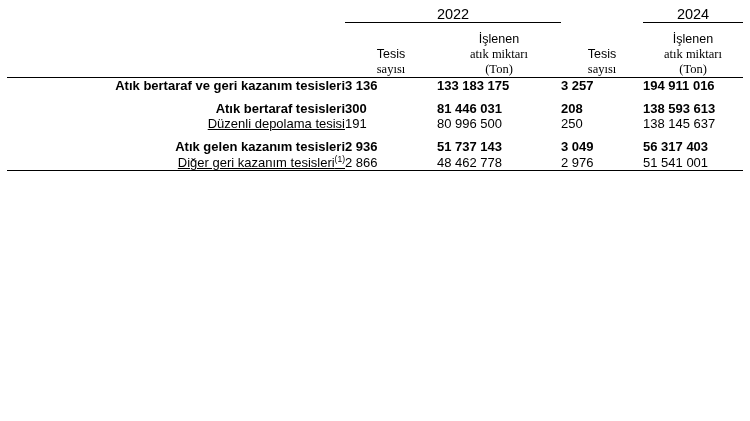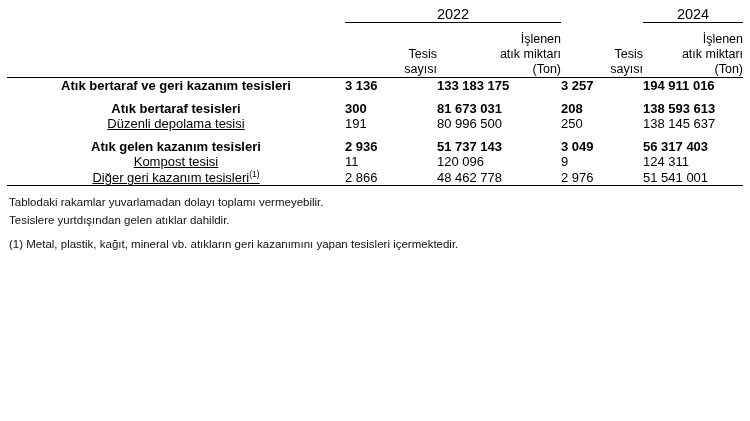--- a/index.html
+++ b/index.html
@@ -42,36 +42,36 @@
   .yeargrp {
     text-align: center;
     font-size: 14.5px;
     padding-bottom: 3px;
     border-bottom: 1px solid #000;
   }
   .yeargap { border-bottom: none; }
   .hdr-spacer td { height: 9px; }
 
   .colhdr {
-    text-align: right;
+    text-align: center;
     font-size: 12.5px;
     line-height: 15px;
     padding: 7px 3px 4px 3px;
   }
-  .colhdr .l2 { display: block; }
+  .colhdr .l2 { display: block; font-family: Liberation Serif, serif; }
   .rule-strong td {
     border-bottom: 1.6px solid #000;
     height: 0;
     font-size: 0;
     line-height: 0;
   }
 
   td.label {
     font-size: 13px;
-    text-align: center;
+    text-align: right;
     padding: 5px 0 5px 1px;
     white-space: nowrap;
   }
   td.num {
     font-size: 13px;
     padding: 5px 3px 5px 3px;
     white-space: nowrap;
   }
   tr.bold td { font-weight: bold; }
   td.indent1 { padding-left: 14px; }
@@ -155,21 +155,21 @@
         <td class="num">194 911 016</td>
       </tr>
 
       <tr class="gap">
           <td colspan="5"></td>
         </tr>
 
       <tr class="bold">
         <td class="label indent1">Atık bertaraf tesisleri</td>
         <td class="num">300</td>
-        <td class="num">81 673 031</td>
+        <td class="num">81 446 031</td>
         <td class="num">208</td>
         <td class="num">138 593 613</td>
       </tr>
 
       <tr>
         <td class="label indent2">Düzenli depolama tesisi</td>
         <td class="num">191</td>
         <td class="num">80 996 500</td>
         <td class="num">250</td>
         <td class="num">138 145 637</td>
@@ -181,43 +181,30 @@
         </tr>
 
       <tr class="bold">
         <td class="label indent1">Atık gelen kazanım tesisleri</td>
         <td class="num">2 936</td>
         <td class="num">51 737 143</td>
         <td class="num">3 049</td>
         <td class="num">56 317 403</td>
       </tr>
 
-      <tr>
-        <td class="label indent2">Kompost tesisi</td>
-        <td class="num">11</td>
-        <td class="num">120 096</td>
-        <td class="num">9</td>
-        <td class="num">124 311</td>
-      </tr>
 
 
       <tr>
         <td class="label indent2"><span>Diğer geri kazanım tesisleri</span><sup class="fn">(1)</sup></td>
         <td class="num">2 866</td>
         <td class="num">48 462 778</td>
         <td class="num">2 976</td>
         <td class="num">51 541 001</td>
       </tr>
 
       <tr class="rule-strong">
         <td colspan="5"></td>
       </tr>
     </tbody>
   </table>
 
-  <div class="notes">
-    <div>Tablodaki rakamlar yuvarlamadan dolayı toplamı vermeyebilir.</div>
-    <div>Tesislere yurtdışından gelen atıklar dahildir.</div>
-    <div class="note-gap"></div>
-    <div>(1) Metal, plastik, kağıt, mineral vb. atıkların geri kazanımını yapan tesisleri içermektedir.</div>
-  </div>
 
 </div>
 
 </body></html>

